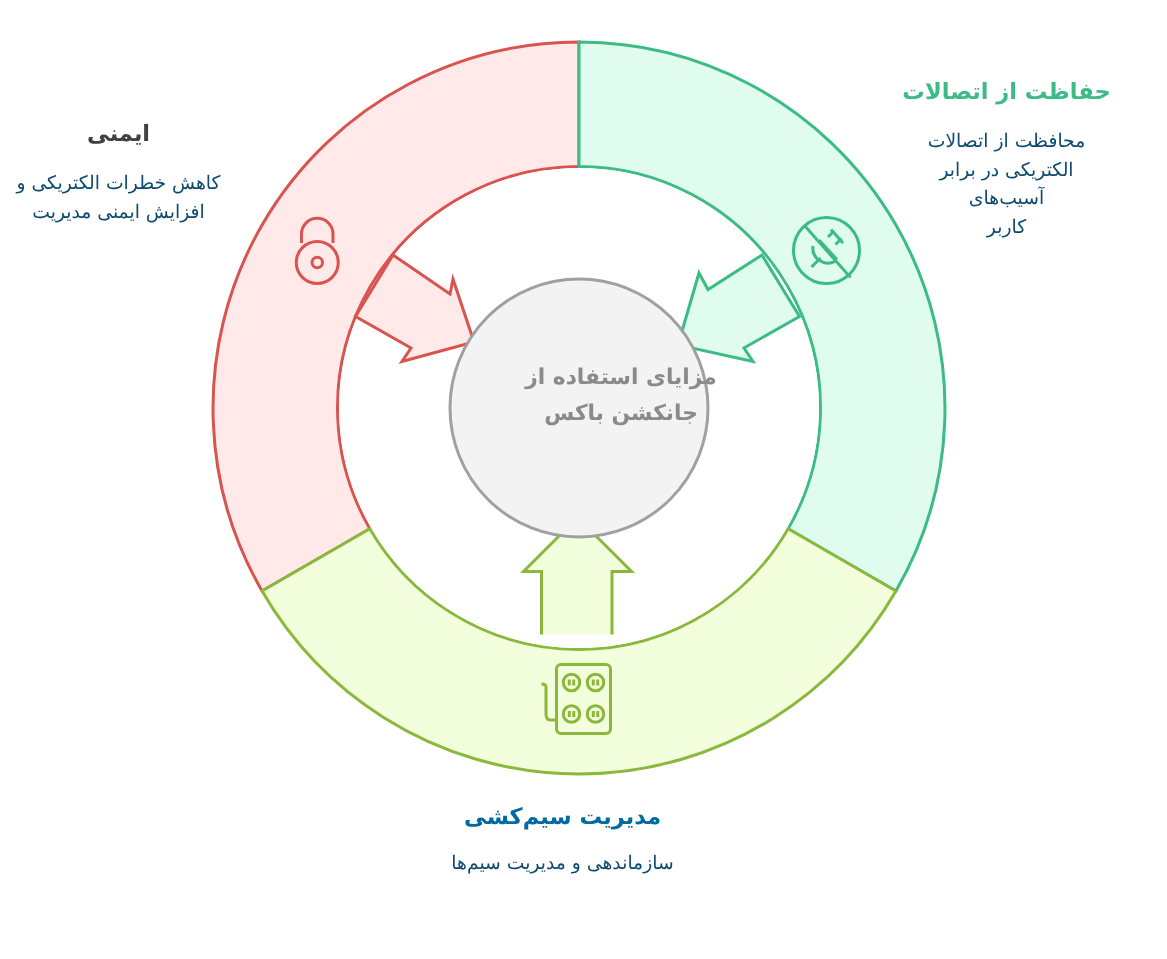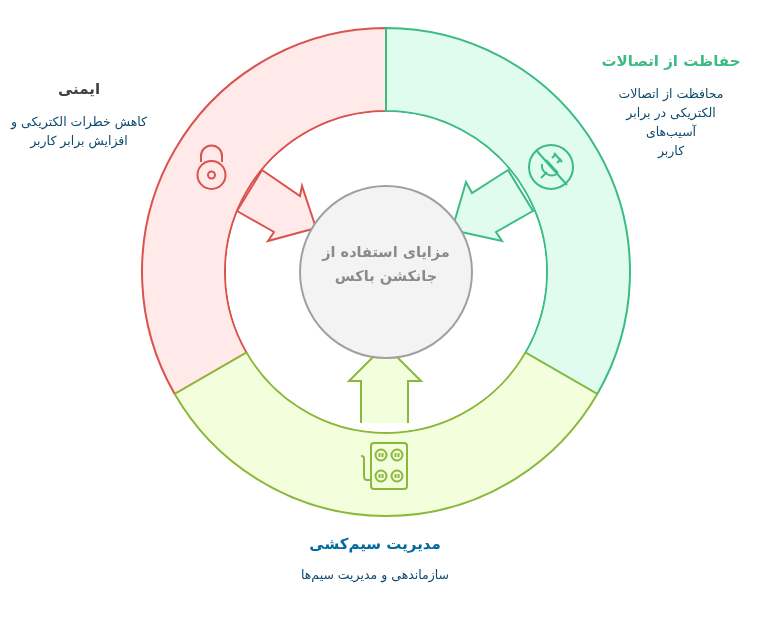--- a/index.html
+++ b/index.html
@@ -2,21 +2,21 @@
 <html><head>
 <meta charset="utf-8">
 <style>
   html, body { margin:0; padding:0; background:#ffffff; }
   body { width:778px; height:639px; position:relative; overflow:hidden; font-family:"DejaVu Sans", sans-serif; }
   svg.diagram { position:absolute; left:0; top:0; }
   .label { position:absolute; direction:rtl; text-align:center; }
   .title { font-weight:bold; font-size:15px; }
   .desc { font-size:12.5px; color:#0c4a6e; line-height:19px; margin-top:14px; }
   .center-text { position:absolute; left:300px; top:240px; width:172px; text-align:center; direction:rtl;
-    font-weight:bold; font-size:14.5px; color:#8a8a8a; line-height:24px; }
+    font-weight:bold; font-size:14.5px; color:#8a8a8a; line-height:24px;padding-left:28px; }
 </style>
 </head>
 <body>
 
 <svg class="diagram" width="778" height="639" viewBox="0 0 778 639" xmlns="http://www.w3.org/2000/svg">
 
   <path d="M386,28 A244,244 0 0 0 174.7,394 L246.6,352.5 A161,161 0 0 1 386,111 Z" fill="#ffe9e9" stroke="#d9534f" stroke-width="2"></path>
 
   <path d="M386,28 A244,244 0 0 1 597.3,394 L525.4,352.5 A161,161 0 0 0 386,111 Z" fill="#e0fcef" stroke="#3dbb84" stroke-width="2"></path>
 
@@ -69,21 +69,21 @@
 
 <div class="center-text">
   <div>مزایای استفاده از</div>
   <div>جانکشن باکس</div>
 </div>
 
 <div class="label" style="left:10px; top:80px; width:138px;">
   <div class="title" style="color:#404040;">ایمنی</div>
   <div class="desc">
     <div>کاهش خطرات الکتریکی و</div>
-    <div>افزایش برابر کاربر</div>
+    <div>افزایش ایمنی مدیریت</div>
   </div>
 </div>
 
 <div class="label" style="left:600px; top:52px; width:142px;">
   <div class="title" style="color:#3dbb84;">حفاظت از اتصالات</div>
   <div class="desc">
     <div>محافظت از اتصالات</div>
     <div>الکتریکی در برابر آسیب‌های</div>
     <div>کاربر</div>
   </div>

